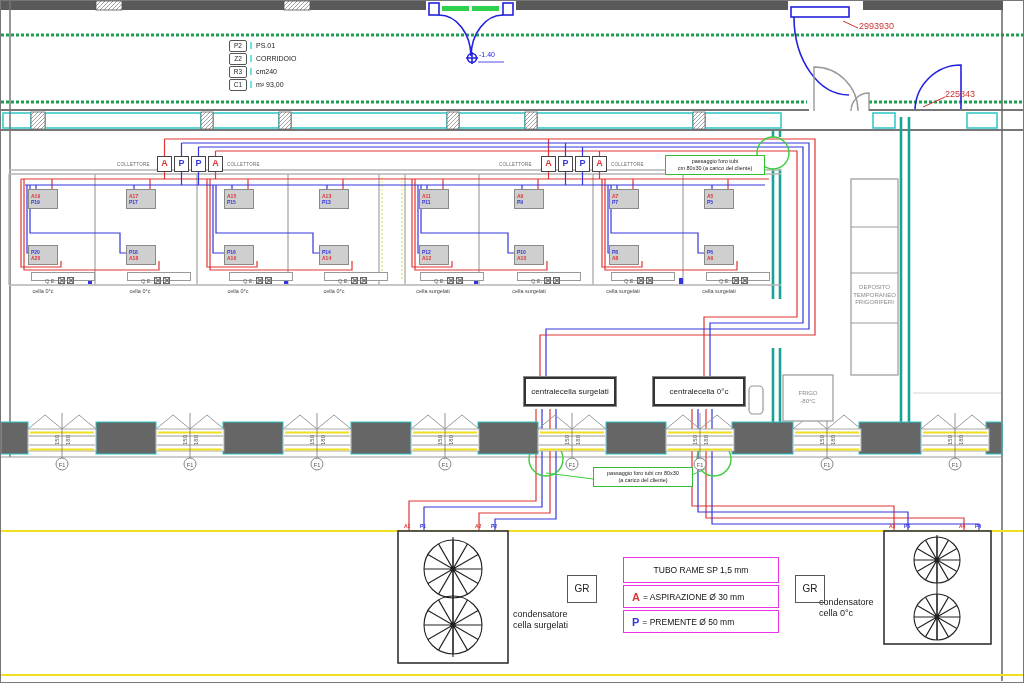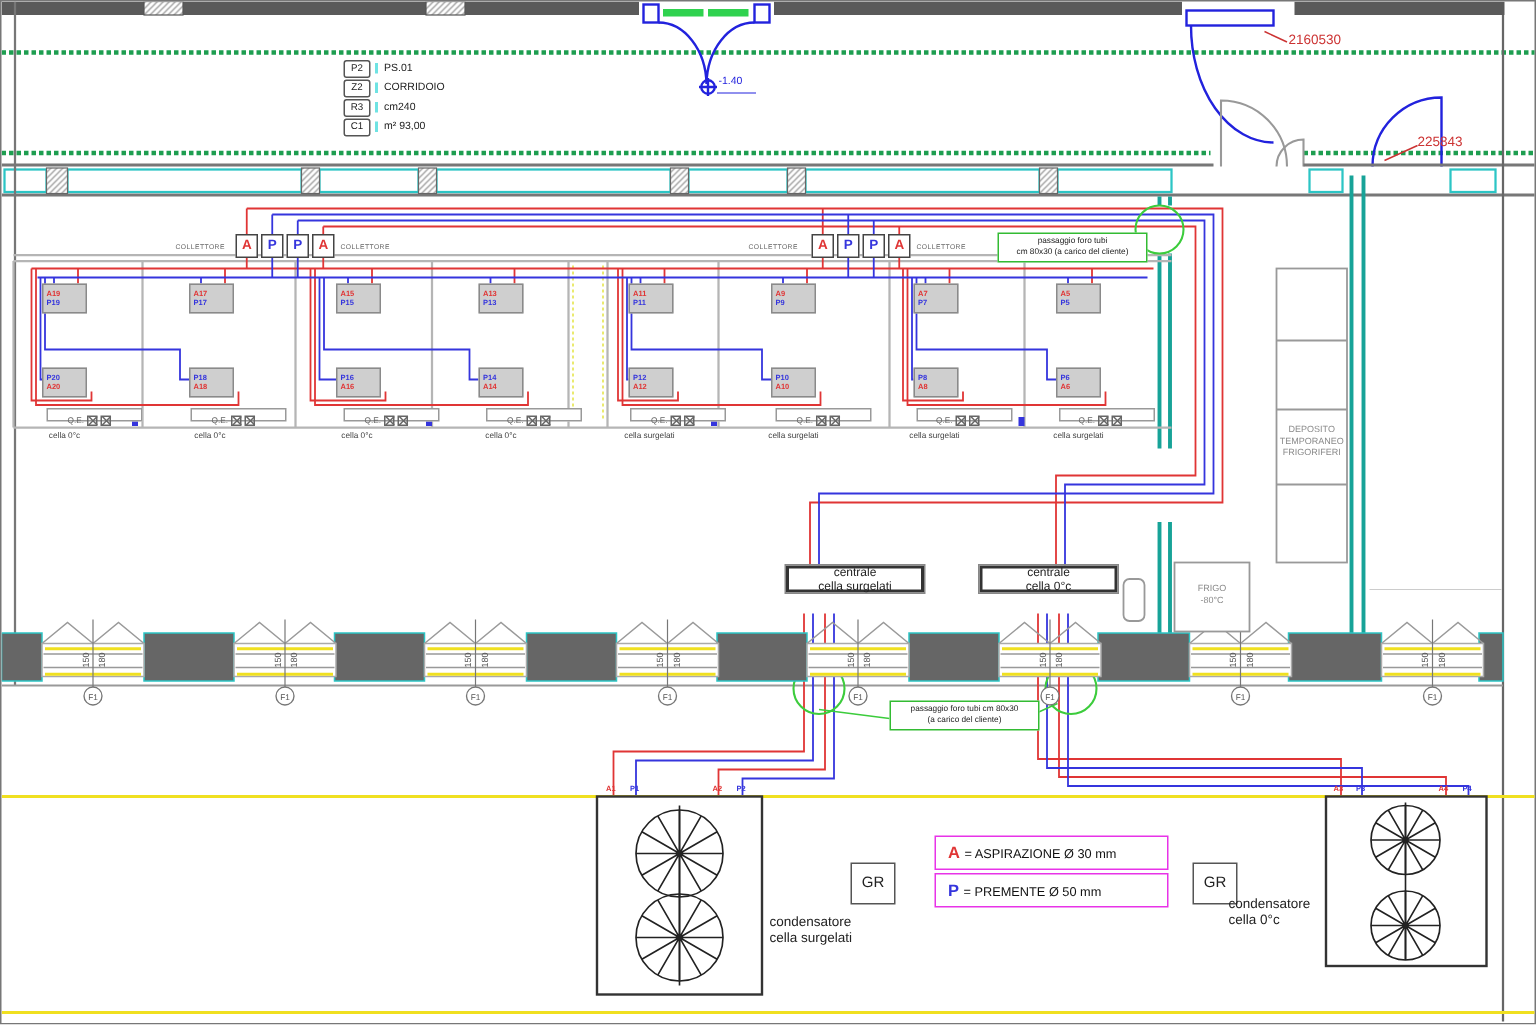--- a/index.html
+++ b/index.html
@@ -26,21 +26,21 @@
   .pc{position:absolute;width:15px;height:16px;border:1.6px solid #444;background:#fff;box-sizing:border-box;text-align:center;font-weight:bold;font-size:9px;line-height:13px}
   .coll{font-size:4.5px;color:#666;letter-spacing:.3px}
   .qe{position:absolute;display:flex;align-items:center;gap:2px}
   .qe span{font-size:5.5px;color:#666}
   .xsq{position:relative;width:7px;height:7px;border:1px solid #666;box-sizing:border-box}
   .xsq:before,.xsq:after{content:"";position:absolute;left:-1px;top:2px;width:8px;height:0;border-top:1px solid #666}
   .xsq:before{transform:rotate(45deg)}.xsq:after{transform:rotate(-45deg)}
   .shelf{position:absolute;width:62px;height:7px;border:1px solid #999;background:#fff}
   .celllbl{position:absolute;width:46px;text-align:center;font-size:5.5px;color:#444;line-height:6px}
   .nowrap{white-space:nowrap}
-  .centrale{position:absolute;width:92px;height:18px;border:2px solid #333;outline:1px solid #888;background:#fff;display:flex;flex-direction:column;justify-content:center;align-items:center;box-sizing:border-box}
+  .centrale{position:absolute;width:92px;height:29px;border:2px solid #333;outline:1px solid #888;background:#fff;display:flex;flex-direction:row;justify-content:center;align-items:center;box-sizing:border-box}
   .centrale span{font-size:8px;line-height:9px;color:#222}
   .gnote{position:absolute;border:1.2px solid #33bb33;background:#fff;text-align:center;padding:2px 3px;z-index:5}
   .gnote span{display:block;font-size:5.5px;line-height:7px;color:#222}
   .legend{position:absolute;left:622px;top:556px;width:156px;z-index:5}
   .lrow{border:1.6px solid #e833e8;background:#fff;margin-bottom:2px;display:flex;align-items:center;justify-content:center;gap:3px}
   .lrow.title{height:24px;font-size:8.5px;color:#111}
   .lrow.item{height:21px;font-size:8.5px;color:#111;justify-content:flex-start;padding-left:8px}
   .lsym{font-weight:bold;font-size:11px}
   .grbox{position:absolute;width:28px;height:26px;border:1.5px solid #555;background:#fff;text-align:center;line-height:26px;font-size:10px;color:#222}
   .tag{display:inline-block;width:16px;height:10px;border:1px solid #555;border-radius:2px;font-size:6.5px;line-height:10px;text-align:center;color:#222;background:#fff}
@@ -279,21 +279,21 @@
         <span class="val">cm240</span>
       </div>
   <div class="inforow">
         <span class="tag">C1</span>
         <span class="val">m² 93,00</span>
       </div>
 </div>
 
 <div class="t" style="left:478px;top:50px;font-size:7px;color:#2222dd">-1.40</div>
 
-<div class="t" style="left:858px;top:20px;font-size:9px;color:#cc3333">2160530</div>
+<div class="t" style="left:858px;top:20px;font-size:9px;color:#cc3333">2993930</div>
 <div class="t" style="left:944px;top:88px;font-size:9px;color:#cc3333">225843</div>
 
 <div class="t coll" style="left:116px;top:161px">COLLETTORE</div>
 <div class="t coll" style="left:226px;top:161px">COLLETTORE</div>
 <div class="t coll" style="left:498px;top:161px">COLLETTORE</div>
 <div class="t coll" style="left:610px;top:161px">COLLETTORE</div>
 
 <div class="pc r" style="left:156px;top:155px">A</div>
 <div class="pc b" style="left:173px;top:155px">P</div>
 <div class="pc b" style="left:190px;top:155px">P</div>
@@ -449,20 +449,23 @@
   <span>DEPOSITO</span>
   <span>TEMPORANEO</span>
   <span>FRIGORIFERI</span>
 </div>
 <div class="t roomtxt" style="left:783px;top:389px;width:48px">
   <span>FRIGO</span>
   <span>-80°C</span>
 </div>
 
 <div class="legend">
+  <div class="lrow title">
+        <span>TUBO RAME SP 1,5 mm</span>
+      </div>
   <div class="lrow item">
         <span class="lsym r">A</span>
         <span>= ASPIRAZIONE Ø 30 mm</span>
       </div>
   <div class="lrow item">
         <span class="lsym b">P</span>
         <span>= PREMENTE Ø 50 mm</span>
       </div>
 </div>
 

